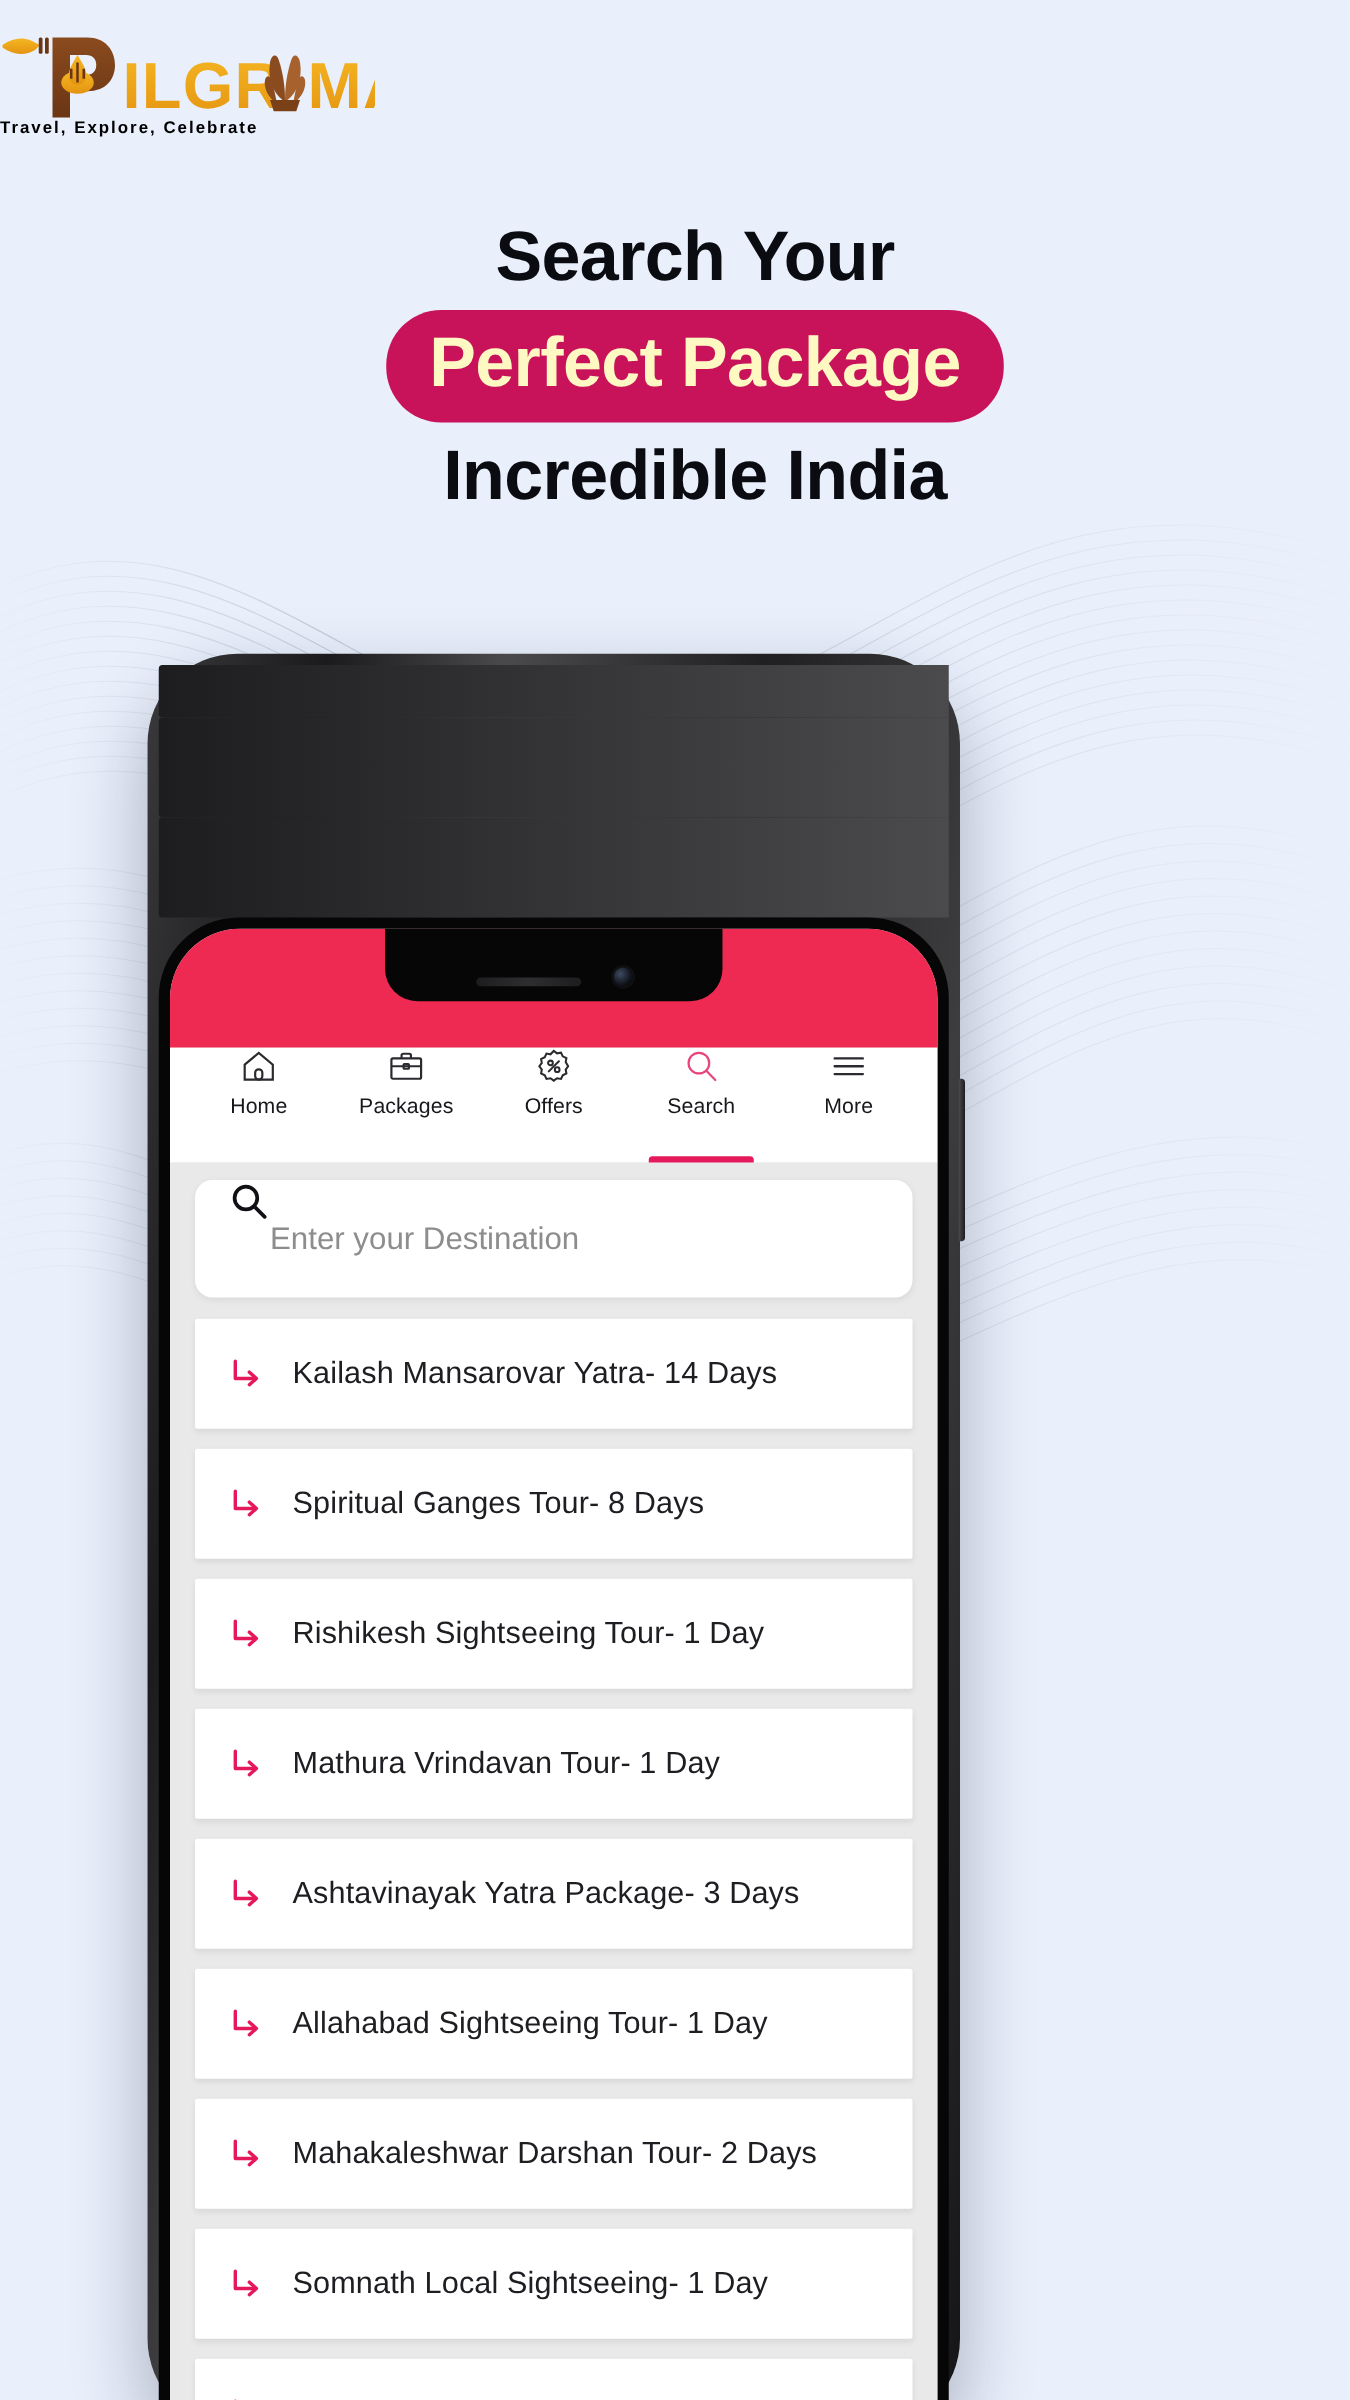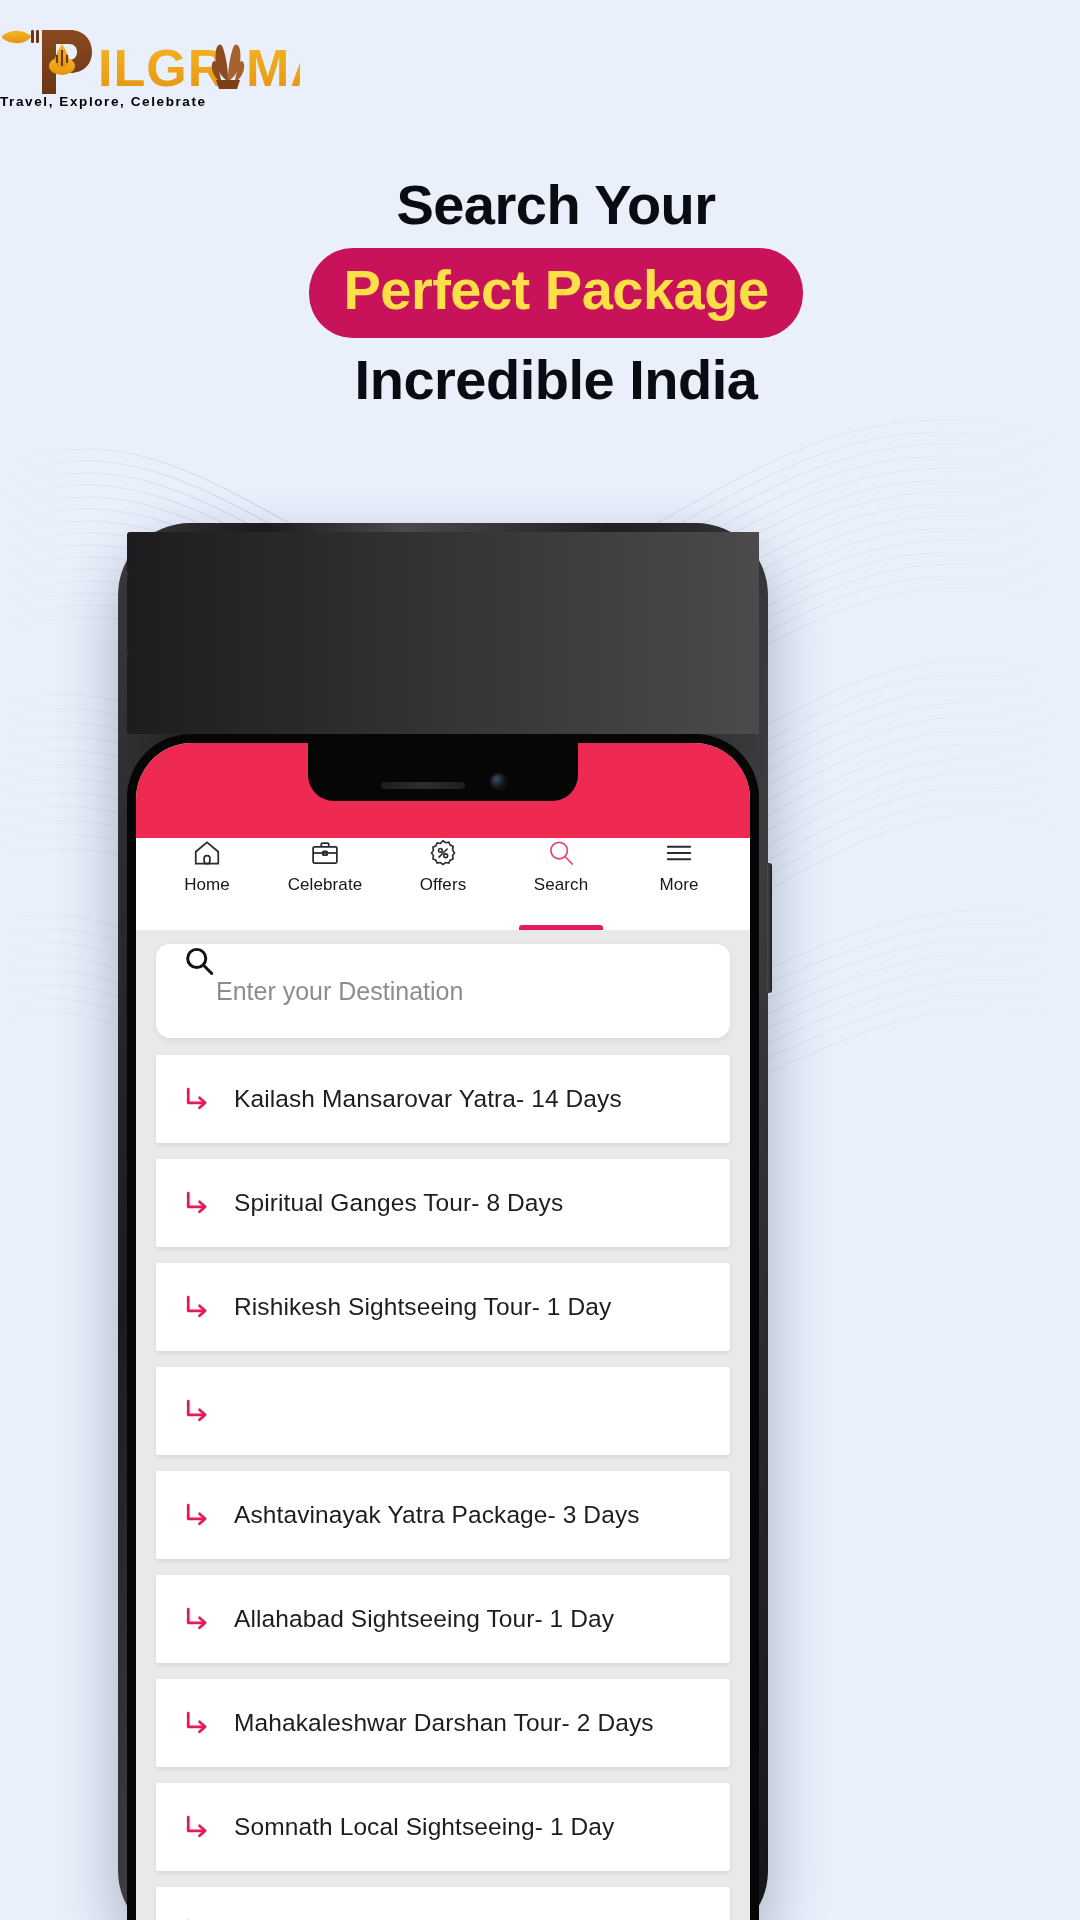--- a/index.html
+++ b/index.html
@@ -37,21 +37,21 @@
     text-align: center;
   }
   .hl-line1 {
     font-size: 56px; font-weight: 700; color: #0b0b12;
     letter-spacing: -0.5px; line-height: 74px;
   }
   .hl-badge-row { margin-top: 6px; line-height: 0; }
   .hl-badge {
     display: inline-block;
     background: #C8135A;
-    color: #fde047;
+    color: #fef9c3;
     font-size: 56px; font-weight: 700;
     padding: 10px 34px 16px;
     border-radius: 44px;
     letter-spacing: -0.5px;
     line-height: 64px;
   }
   .hl-line3 {
     font-size: 56px; font-weight: 700; color: #0b0b12;
     letter-spacing: -0.5px; line-height: 76px; margin-top: 4px;
   }
@@ -290,21 +290,21 @@
           <span class="nav-label">Home</span>
         </div>
 
         <div class="nav-item">
           <svg class="nav-icon" viewBox="0 0 24 24" fill="none" stroke="#2a2a2f" stroke-width="1.4">
             <rect x="2.5" y="7" width="19" height="13" rx="1"></rect>
             <path d="M9 7 V5 a1 1 0 0 1 1-1 h4 a1 1 0 0 1 1 1 V7"></path>
             <path d="M2.5 12 H21.5"></path>
             <rect x="10.3" y="10.6" width="3.4" height="3" rx=".5"></rect>
           </svg>
-          <span class="nav-label">Celebrate</span>
+          <span class="nav-label">Packages</span>
         </div>
 
         <div class="nav-item">
           <svg class="nav-icon" viewBox="0 0 24 24" fill="none" stroke="#2a2a2f" stroke-width="1.3">
             <path d="M12 2.2 l2.1 1.55 2.55-.45 1.1 2.35 2.35 1.1 -.45 2.55 L21.2 12 l-1.55 2.1 .45 2.55 -2.35 1.1 -1.1 2.35 -2.55-.45 L12 21.2 l-2.1-1.55 -2.55 .45 -1.1-2.35 -2.35-1.1 .45-2.55 L2.8 12 l1.55-2.1 -.45-2.55 2.35-1.1 1.1-2.35 2.55 .45 Z"></path>
             <circle cx="9.9" cy="9.9" r="1.5"></circle>
             <circle cx="14.2" cy="14.2" r="1.5"></circle>
             <path d="M15.3 8.8 L8.8 15.3" stroke-linecap="round"></path>
           </svg>
           <span class="nav-label">Offers</span>
@@ -362,20 +362,21 @@
                 <path d="M14 11 L18.5 15 L14 19"></path>
               </svg>
             <span class="suggest-text">Rishikesh Sightseeing Tour- 1 Day</span>
           </div>
 
           <div class="suggest">
             <svg class="arrow-ico" viewBox="0 0 24 24" fill="none" stroke="#E5185C" stroke-width="2.2" stroke-linecap="round" stroke-linejoin="round">
                 <path d="M5 4 V15 H18"></path>
                 <path d="M14 11 L18.5 15 L14 19"></path>
               </svg>
+            <span class="suggest-text">Mathura Vrindavan Tour- 1 Day</span>
           </div>
 
           <div class="suggest">
             <svg class="arrow-ico" viewBox="0 0 24 24" fill="none" stroke="#E5185C" stroke-width="2.2" stroke-linecap="round" stroke-linejoin="round">
                 <path d="M5 4 V15 H18"></path>
                 <path d="M14 11 L18.5 15 L14 19"></path>
               </svg>
             <span class="suggest-text">Ashtavinayak Yatra Package- 3 Days</span>
           </div>
 

